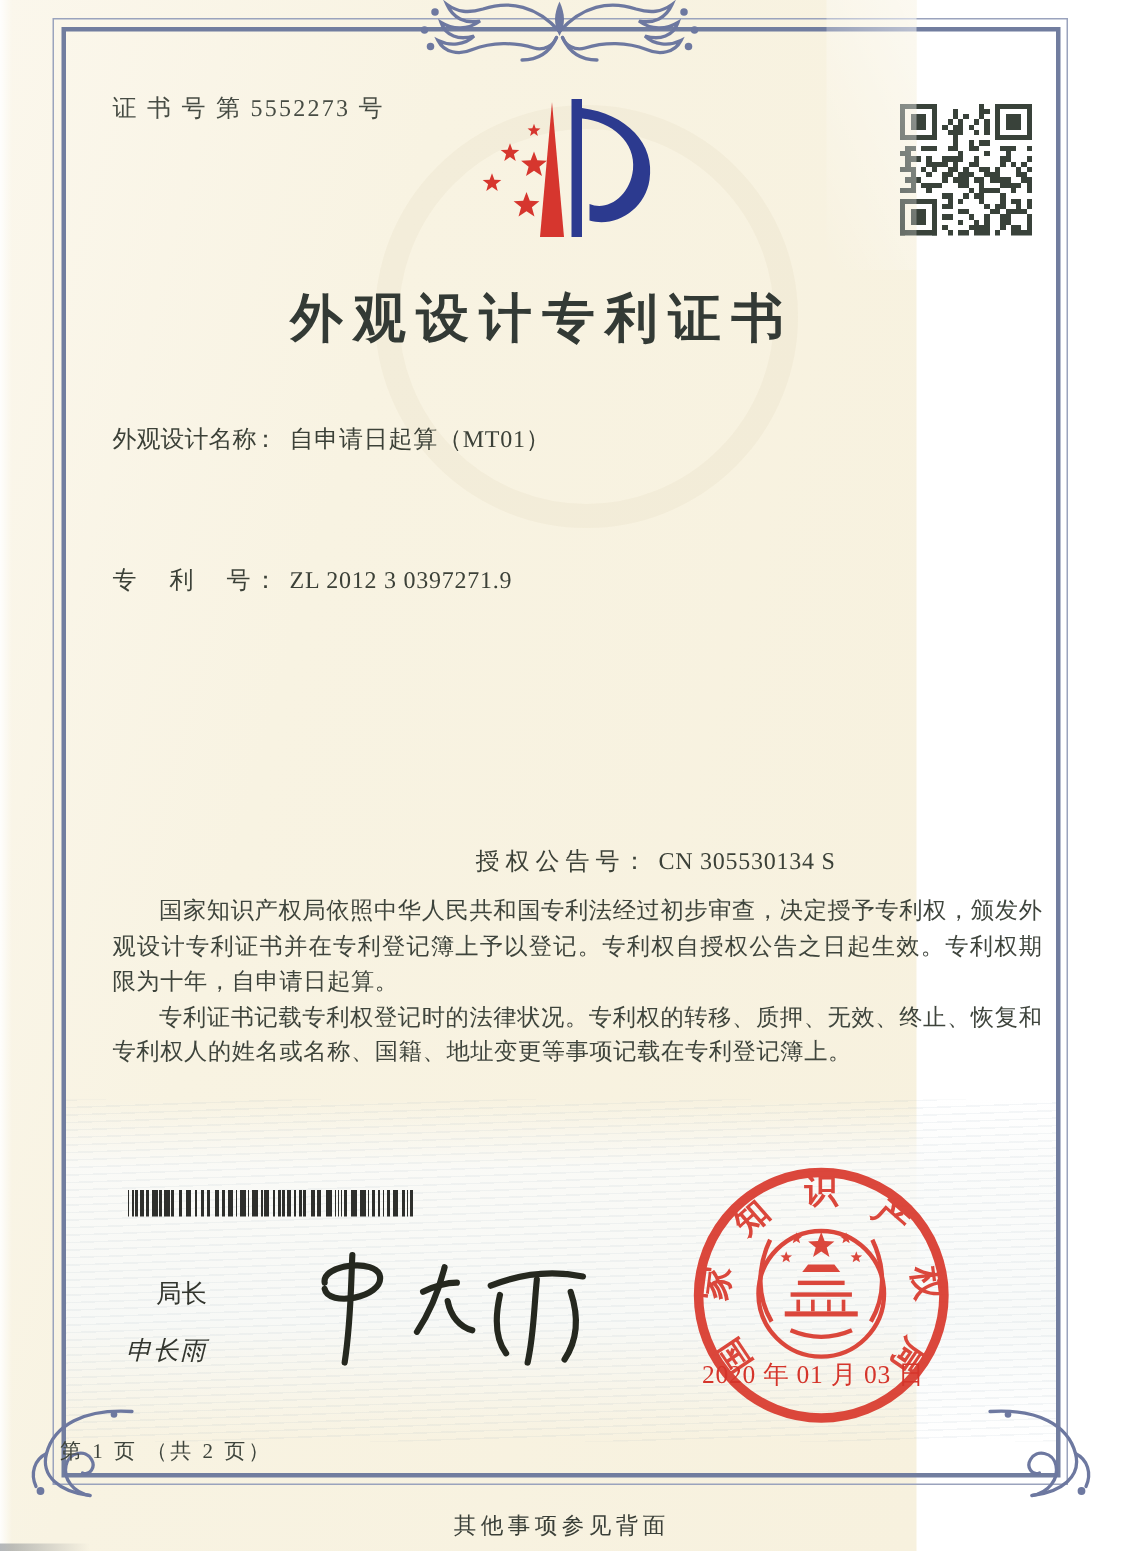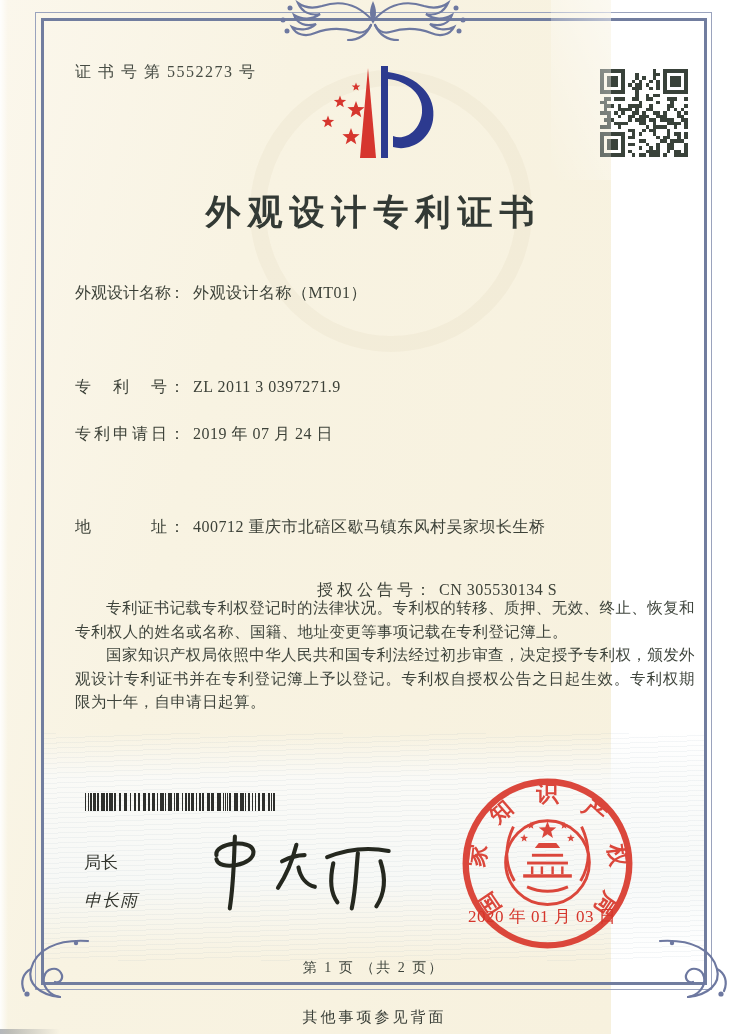--- a/index.html
+++ b/index.html
@@ -31,47 +31,47 @@
     border:16px solid rgba(208,190,150,.10);}
   .ornament{position:absolute;}
   .orn-stroke{stroke:#6d78a0;stroke-width:2.2;fill:none;stroke-linecap:round;}
   .orn-fill{fill:#6d78a0;stroke:none;}
   
   .cert-no{position:absolute;left:75px;top:62px;font-size:16px;letter-spacing:1.5px;color:#474c44;}
   
   .logo{position:absolute;left:296px;top:46px;width:170px;height:130px;}
   .qr{position:absolute;left:600px;top:69px;width:88px;height:88px;}
   
-  .title{position:absolute;left:40px;top:189px;width:667px;text-align:center;
+  .title{position:absolute;left:28px;top:189px;width:667px;text-align:center;
     font-size:35px;font-weight:700;letter-spacing:7px;color:#333a35;}
   
   .frow{position:absolute;left:75px;width:620px;font-size:16px;color:#3c4138;white-space:nowrap;}
   .flabel{display:inline-block;width:92px;text-align:justify;text-align-last:justify;vertical-align:bottom;font-family:Liberation Serif, serif;}
   .fcolon{display:inline-block;margin:0 8px 0 2px;}
   .fvalue{letter-spacing:.5px;}
-  .fcol2{position:absolute;left:242px;top:16px;white-space:nowrap;}
+  .fcol2{position:absolute;left:242px;top:0;white-space:nowrap;}
   
   .legal{position:absolute;left:75px;top:596px;width:620px;font-size:15.5px;line-height:23.5px;
     text-align:justify;color:#3e443c;letter-spacing:.4px;}
   .legal p{margin:0;text-indent:2em;}
   
   .barcode{position:absolute;left:83px;top:793px;width:197px;height:18px;}
   
-  .signer{position:absolute;left:84px;top:851px;font-size:17px;color:#33362f;}
+  .signer{position:absolute;left:84px;top:851px;font-size:17px;color:#33362f;text-align:right;}
   .signer .name{margin-top:15px;letter-spacing:1px;font-style:italic;}
   .signature{position:absolute;left:198px;top:828px;width:205px;height:88px;}
   .sig-stroke{stroke:#25281f;stroke-width:4;fill:none;stroke-linecap:round;stroke-linejoin:round;}
   
   .seal{position:absolute;left:455px;top:772px;width:185px;height:185px;opacity:.93;}
   .seal-ch{font-size:23px;fill:#d93a2e;font-weight:700;font-family:"Liberation Serif",serif;}
   .seal-red{stroke:#d93a2e;fill:none;}
   .seal-red-f{fill:#d93a2e;stroke:none;}
   .seal-date{position:absolute;left:468px;top:905px;font-size:17px;color:#d5352b;letter-spacing:.5px;white-space:nowrap;}
   
-  .page-footer{position:absolute;left:40px;top:959px;width:667px;text-align:center;
+  .page-footer{position:absolute;left:40px;top:959px;width:667px;text-align:left;
     font-size:14px;letter-spacing:2px;color:#3e443c;}
   .back-note{position:absolute;left:0;top:1008px;width:749px;text-align:center;
     font-size:15px;letter-spacing:3px;color:#3a3f38;}
 </style>
 </head>
 <body>
 
 <div class="page">
 
   <div class="band"></div>
@@ -330,40 +330,34 @@
       <rect x="18" y="24" width="1" height="1" fill="#39423a"></rect>
       <rect x="21" y="24" width="1" height="1" fill="#39423a"></rect>
       <rect x="22" y="24" width="1" height="1" fill="#39423a"></rect>
       <rect x="23" y="24" width="1" height="1" fill="#39423a"></rect>
       <rect x="24" y="24" width="1" height="1" fill="#39423a"></rect>
     </svg>
 
   <div class="title">外观设计专利证书</div>
 
   <div class="frow" style="top:283px;">
-    <span class="flabel">外观设计名称</span><span class="fcolon">：</span><span class="fvalue">外观设计名称（MT01）</span>
+    <span class="flabel">外观设计名称</span><span class="fcolon">：</span><span class="fvalue">自申请日起算（MT01）</span>
   </div>
   <div class="frow" style="top:377px;">
-    <span class="flabel">专利号</span><span class="fcolon">：</span><span class="fvalue">ZL 2011 3 0397271.9</span>
-  </div>
-  <div class="frow" style="top:424px;">
-    <span class="flabel">专利申请日</span><span class="fcolon">：</span><span class="fvalue">2019 年 07 月 24 日</span>
-  </div>
-  <div class="frow" style="top:517px;">
-    <span class="flabel">地址</span><span class="fcolon">：</span><span class="fvalue">400712 重庆市北碚区歇马镇东风村吴家坝长生桥</span>
+    <span class="flabel">专利号</span><span class="fcolon">：</span><span class="fvalue">ZL 2012 3 0397271.9</span>
   </div>
   <div class="frow" style="top:564px;">
     <span class="fcol2">
       <span class="flabel" style="width:96px;">授权公告号</span><span class="fcolon">：</span><span class="fvalue">CN 305530134 S</span>
     </span>
   </div>
 
   <div class="legal">
+    <p>国家知识产权局依照中华人民共和国专利法经过初步审查，决定授予专利权，颁发外观设计专利证书并在专利登记簿上予以登记。专利权自授权公告之日起生效。专利权期限为十年，自申请日起算。</p>
     <p>专利证书记载专利权登记时的法律状况。专利权的转移、质押、无效、终止、恢复和专利权人的姓名或名称、国籍、地址变更等事项记载在专利登记簿上。</p>
-    <p>国家知识产权局依照中华人民共和国专利法经过初步审查，决定授予专利权，颁发外观设计专利证书并在专利登记簿上予以登记。专利权自授权公告之日起生效。专利权期限为十年，自申请日起算。</p>
   </div>
 
   <svg class="barcode" id="barcode-svg" viewBox="0 0 197 18" preserveAspectRatio="none" shape-rendering="crispEdges">
       <rect x="2" y="0" width="1" height="18" fill="#2e2f2c"></rect>
       <rect x="5" y="0" width="1" height="18" fill="#2e2f2c"></rect>
       <rect x="7" y="0" width="2" height="18" fill="#2e2f2c"></rect>
       <rect x="10" y="0" width="3" height="18" fill="#2e2f2c"></rect>
       <rect x="14" y="0" width="2" height="18" fill="#2e2f2c"></rect>
       <rect x="18" y="0" width="4" height="18" fill="#2e2f2c"></rect>
       <rect x="23" y="0" width="2" height="18" fill="#2e2f2c"></rect>

